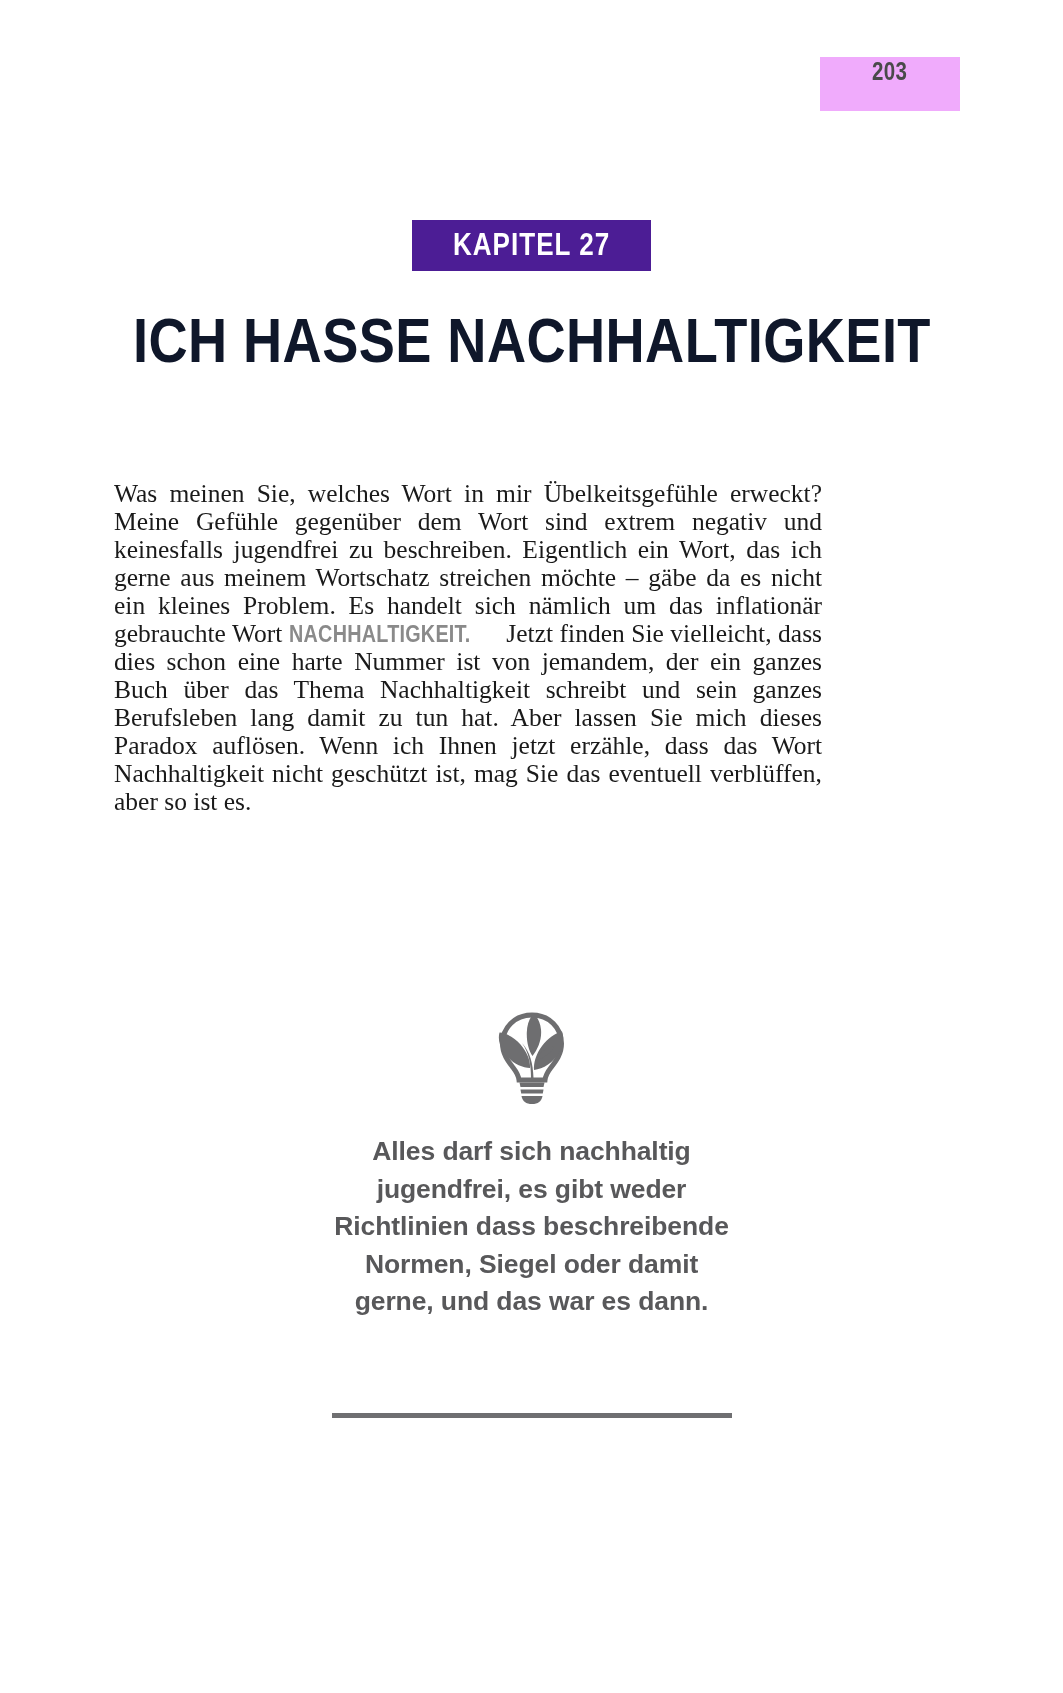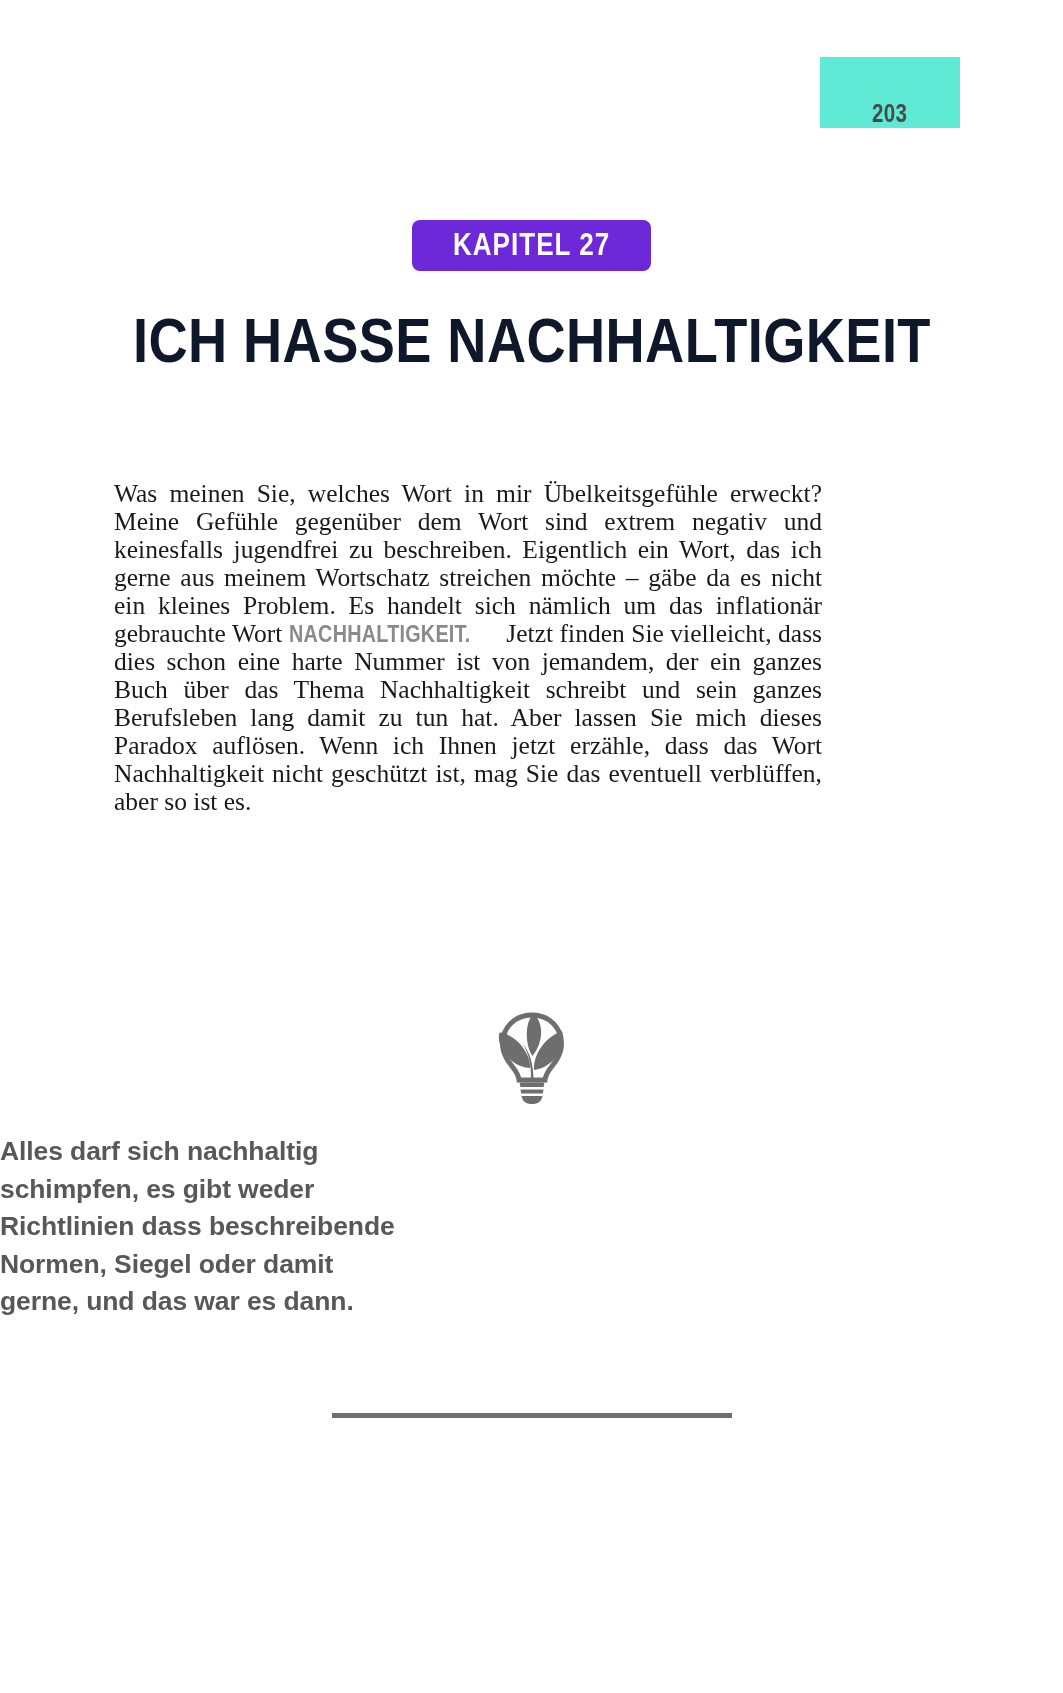--- a/index.html
+++ b/index.html
@@ -22,24 +22,24 @@
     height: 1693px;
     background: #ffffff;
   }
 
   
   .page-number-badge {
     position: absolute;
     left: 820px;
     top: 57px;
     width: 140px;
-    height: 71px;
-    background: #5eead4;
+    height: 54px;
+    background: #f0abfc;
     display: flex;
-    align-items: flex-end;
+    align-items: flex-start;
     justify-content: center;
   }
   .page-number-badge .num {
     font-family: "Liberation Sans Narrow", "Liberation Sans", sans-serif;
     font-weight: 700;
     font-size: 25px;
     letter-spacing: 0.5px;
     color: #4a4a4a;
     transform: scaleX(0.82);
     transform-origin: center;
@@ -48,24 +48,23 @@
   
   .chapter-badge-wrap {
     position: absolute;
     left: 0;
     top: 220px;
     width: 1063px;
     display: flex;
     justify-content: center;
   }
   .chapter-badge {
-    background: #6d28d9;
+    background: #4c1d95;
     padding: 9px 26px 11px 26px;
     display: inline-block;
-    border-radius: 8px;
   }
   .chapter-badge .txt {
     font-family: "Liberation Sans Narrow", "Liberation Sans", sans-serif;
     font-weight: 700;
     font-size: 31px;
     line-height: 1;
     letter-spacing: 1.2px;
     color: #ffffff;
     display: inline-block;
     transform: scaleX(0.84);
@@ -127,20 +126,21 @@
     justify-content: center;
   }
   .icon-wrap svg { display: block; }
 
   
   .pull-quote {
     position: absolute;
     left: 0;
     top: 1133px;
     width: 1063px;
+    text-align: center;
     font-family: "Liberation Sans", "DejaVu Sans", sans-serif;
     font-weight: 700;
     font-size: 26.5px;
     line-height: 37.5px;
     letter-spacing: -0.1px;
     color: #58585a;
   }
   .pull-quote .ql { display: block; }
 
   
@@ -191,21 +191,21 @@
       <path d="M47 58 C56 57 67 50.5 72.5 40 C76.5 32.5 77 25 75 19.5 C68.5 21 60.5 26.5 55 34 C49 42 46.5 50.5 47 58 Z" fill="#6e6e70"></path>
 
       <path d="M45.5 44 C51 37 55 27 54 17.5 C53.3 10.5 50.5 5 46.5 1.5 C42.5 6 40 12.5 39.8 20.5 C39.5 30 41.8 38.5 45.5 44 Z" fill="#6e6e70"></path>
 
       <path d="M48 49 C55.5 47 64 41.5 68 34 C61.5 35 54.5 39 50.5 44.5 Z" fill="#6e6e70"></path>
     </svg>
   </div>
 
   <blockquote class="pull-quote">
     <span class="ql">Alles darf sich nachhaltig</span>
-    <span class="ql">schimpfen, es gibt weder</span>
+    <span class="ql">jugendfrei, es gibt weder</span>
     <span class="ql">Richtlinien dass beschreibende</span>
     <span class="ql">Normen, Siegel oder damit</span>
     <span class="ql">gerne, und das war es dann.</span>
   </blockquote>
 
   <div class="divider"></div>
 
 </div>
 
 </body></html>

